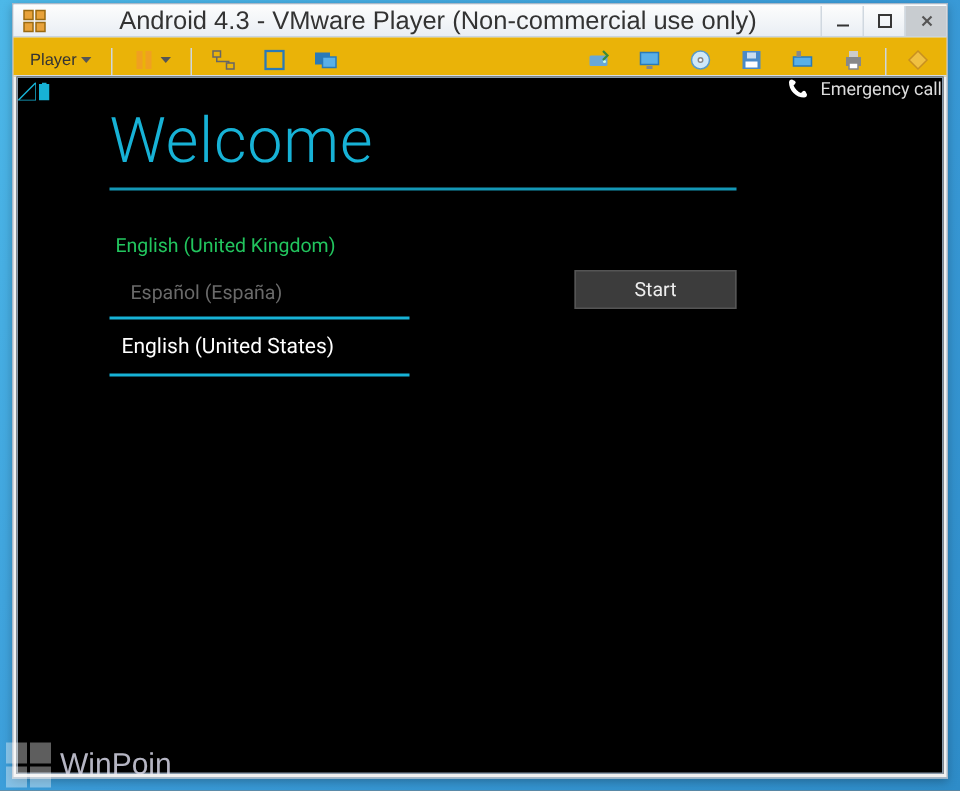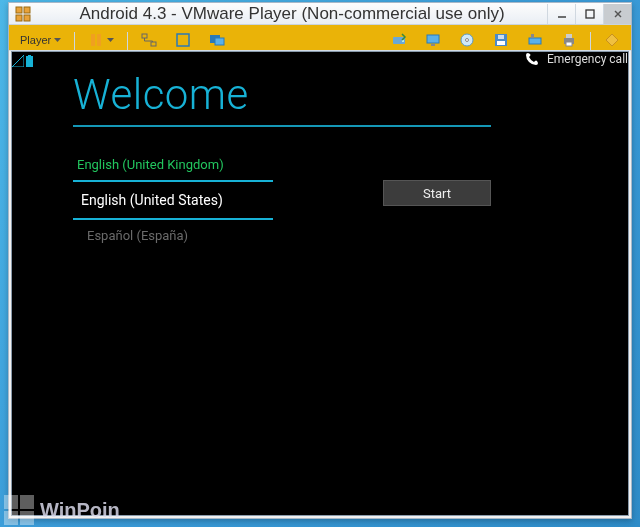--- a/index.html
+++ b/index.html
@@ -54,21 +54,21 @@
   .lang-item.dim { color:#6a6a6a; padding-left:14px;}
   .start-btn {
     position:absolute; right:34px; top:128px;
     width:108px; height:26px; background:#3c3c3c;
     color:#eee; font-size:13px; display:flex; align-items:center; justify-content:center;
     border:1px solid #555;
   }
   .emergency-bar { height:34px; display:flex; justify-content:center; gap:8px; color:#ddd; font-size:12px; margin-bottom:6px;}
   .watermark {
     position:absolute; left:4px; bottom:2px; display:flex; align-items:center; gap:6px;
-    color:#dde; font-size:20px; font-weight:700; opacity:.82;
+    color:#dde; font-size:20px; font-weight:400; opacity:.82;
   }
   .winlogo { display:grid; grid-template-columns:14px 14px; grid-template-rows:14px 14px; gap:2px;}
   .winlogo div{ background:rgba(255,255,255,.45);}
 </style>
 </head>
 <body>
 
 <div class="winframe">
   <div class="titlebar">
     <span class="appicon">
@@ -192,22 +192,22 @@
       <svg width="7" height="12">
           <rect x="0" y="1" width="7" height="11" fill="#17b2d6"></rect>
           <rect x="2" y="0" width="3" height="1.5" fill="#17b2d6"></rect>
         </svg>
     </div>
     <div class="setup-content">
       <div class="welcome-title">Welcome</div>
       <div class="title-underline"></div>
       <div class="langlist">
         <div class="lang-item">English (United Kingdom)</div>
+        <div class="lang-item dim">Español (España)</div>
         <div class="lang-item selected">English (United States)</div>
-        <div class="lang-item dim">Español (España)</div>
       </div>
       <div class="start-btn">
         <span>Start</span>
       </div>
     </div>
     <div class="emergency-bar">
       <svg width="14" height="14">
           <path d="M3 1 q-2 0 -2 2 q0 4 3 7 q3 3 7 3 q2 0 2 -2 l-1 -2 q-1 -1 -2 0 l-1 1 q-3 -1 -5 -5 l1 -1 q1 -1 0 -2 z" fill="#fff"></path>
         </svg>
       <span>Emergency call</span>

